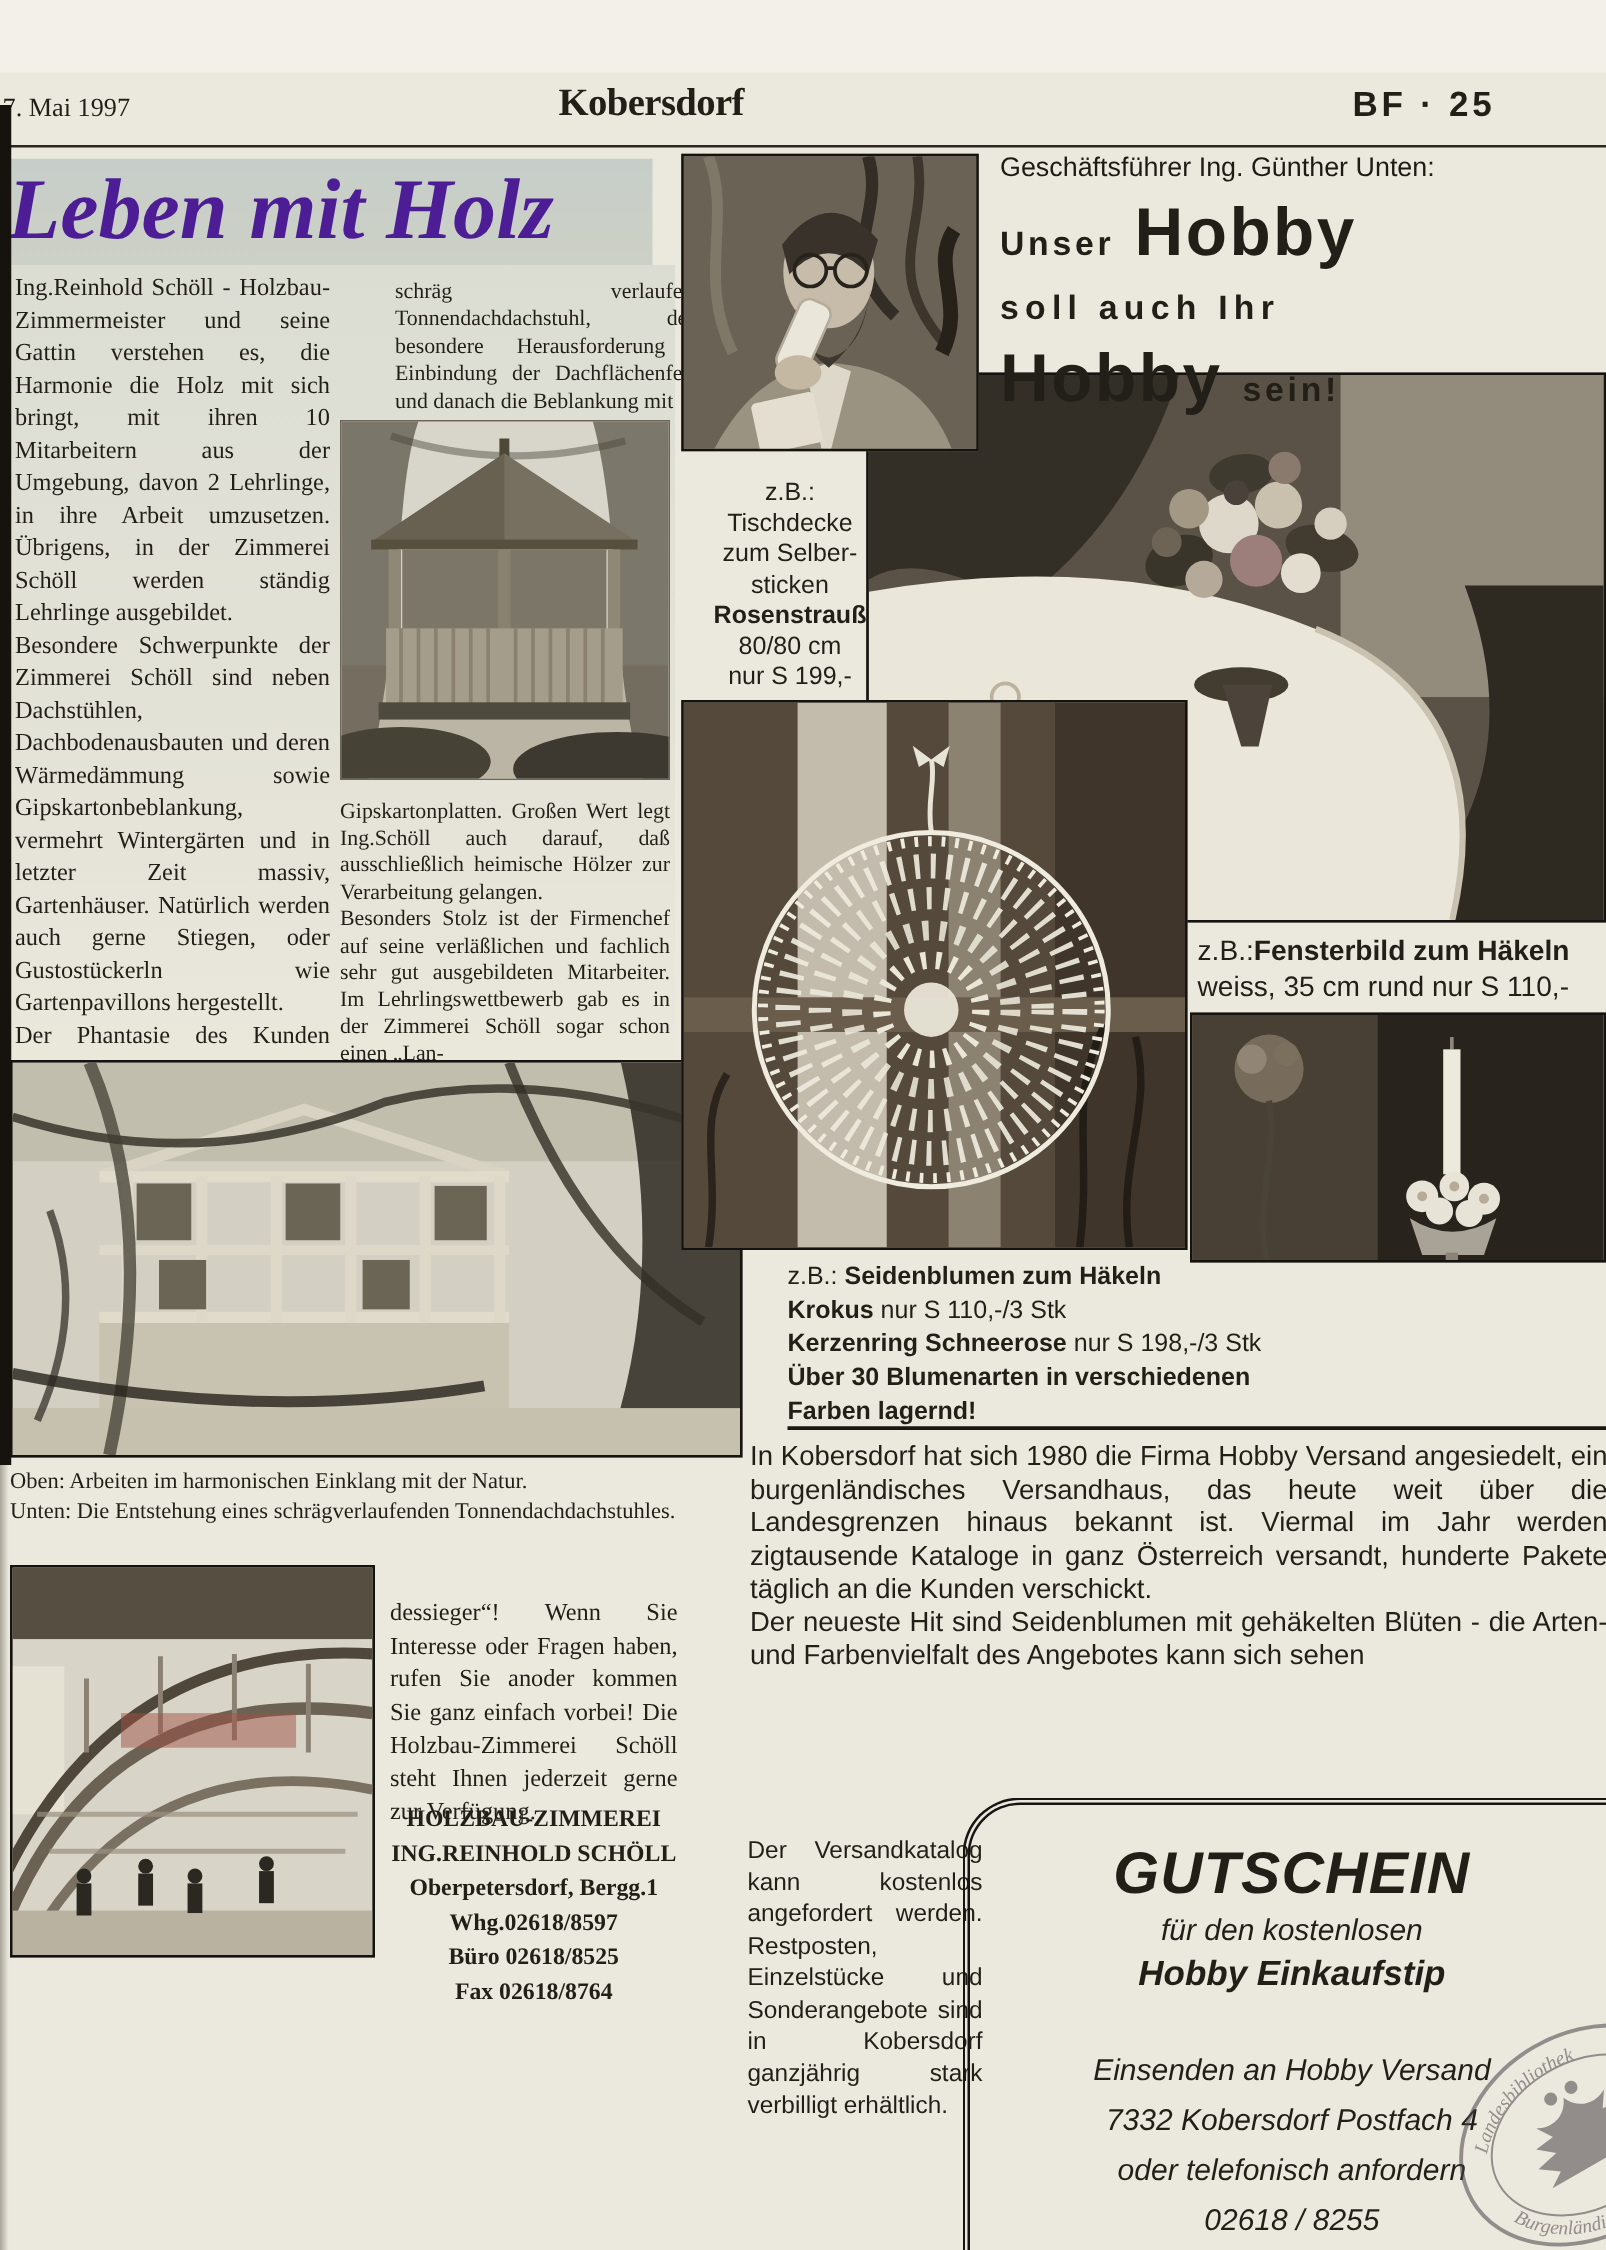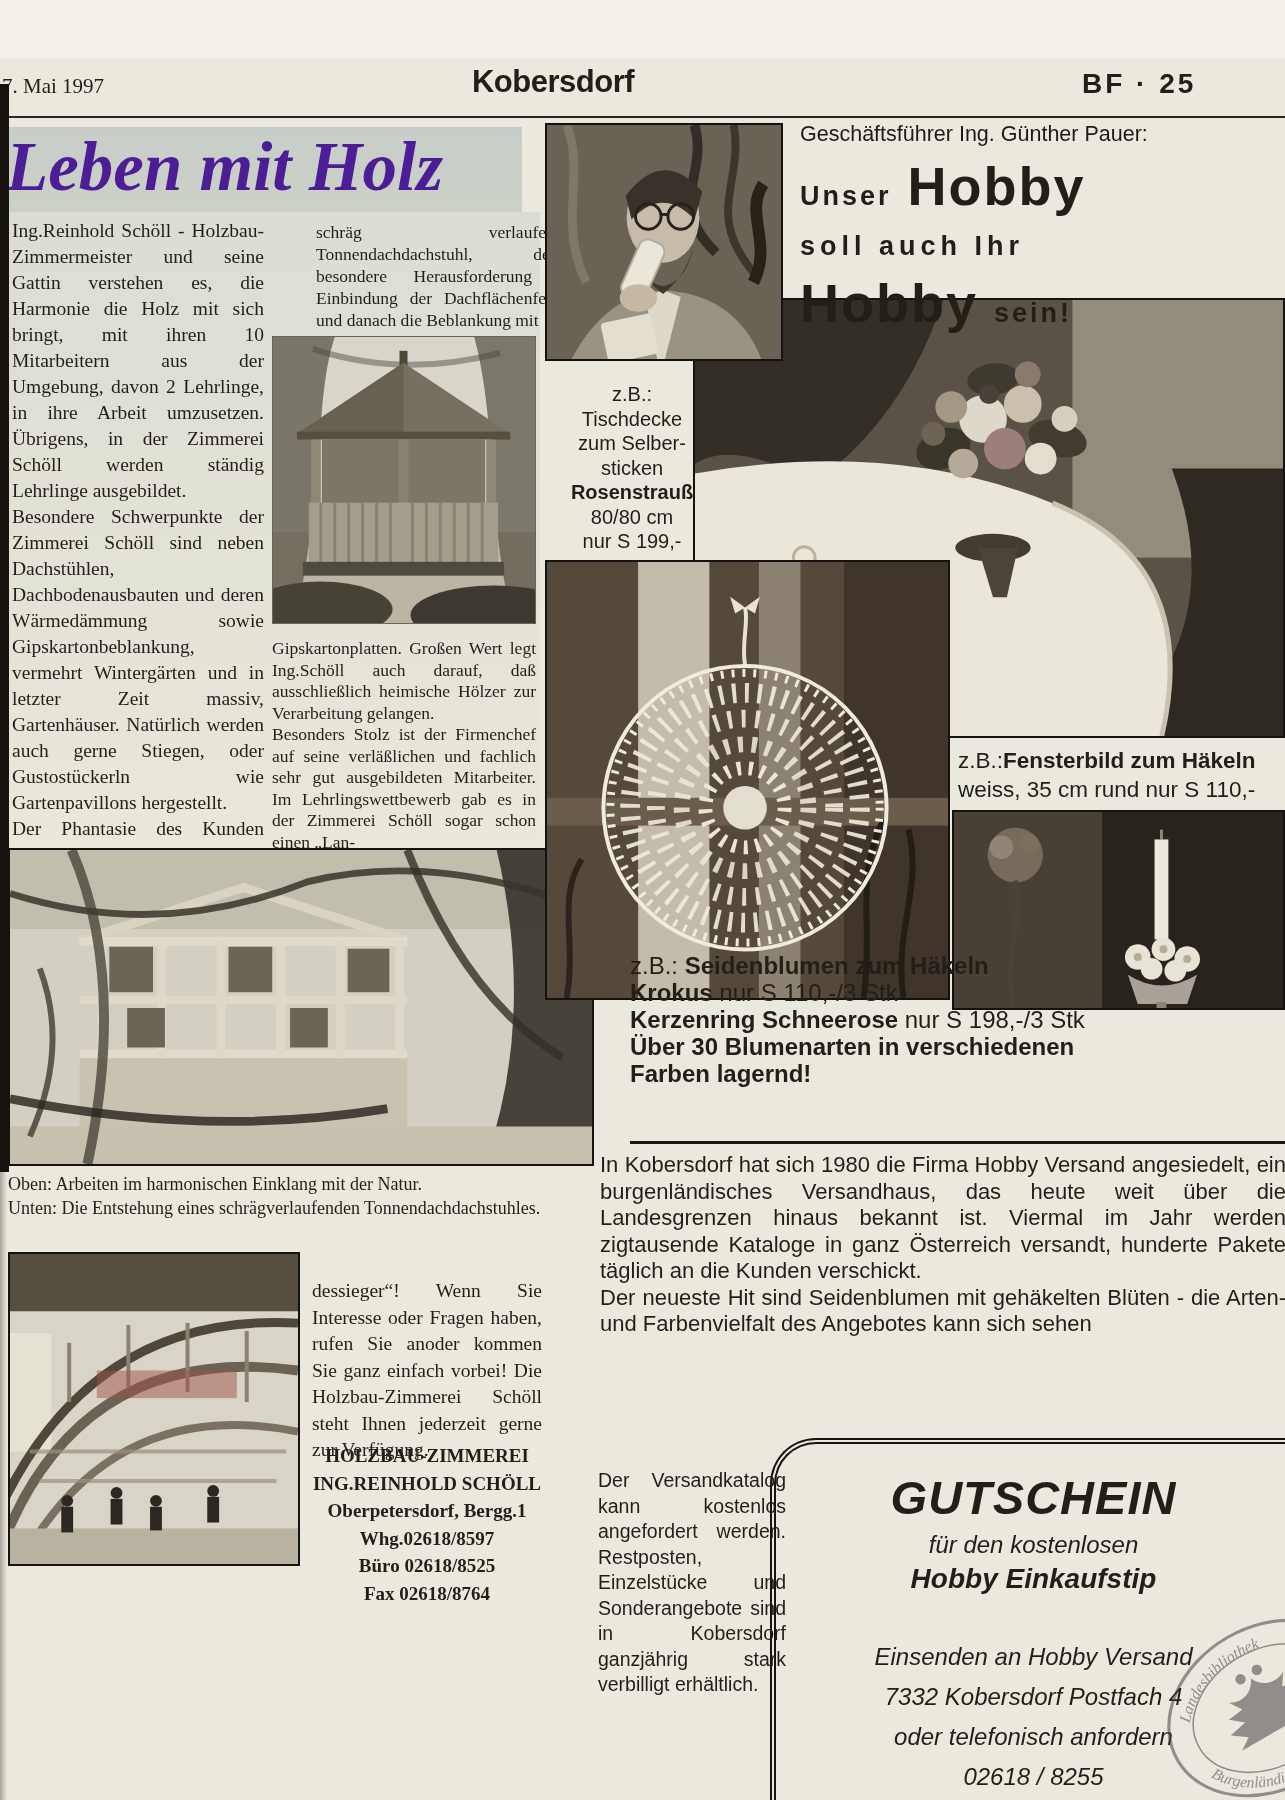--- a/index.html
+++ b/index.html
@@ -10,21 +10,21 @@
   }
   .abs { position:absolute; }
   .sans { font-family:"Liberation Sans","DejaVu Sans",sans-serif; }
   .serifcol { text-align:justify; white-space:pre-line; overflow-wrap:break-word; }
 
   #topband { left:0; top:0; width:1285px; height:58px; background:#f3f0e9; }
   #spine1 { left:0; top:84px; width:9px; height:1088px; background:#16130e; z-index:9; }
   #spine2 { left:0; top:1172px; width:7px; height:628px; background:linear-gradient(90deg,rgba(70,63,50,.4),rgba(70,63,50,0)); z-index:9; }
 
   #page-date { left:2px; top:74px; font-size:21px; }
-  #section-title { left:408px; top:64px; width:290px; text-align:center; font-weight:bold; font-size:31px; letter-spacing:-0.5px; }
+  #section-title { left:376px; top:64px; width:290px; text-align:center; font-weight:bold; font-size:31px; letter-spacing:-0.5px;font-family:Liberation Serif, serif; }
   #page-number { left:1082px; top:68px; font-weight:bold; font-size:28px; letter-spacing:3px; }
   #header-rule { left:0; top:116px; width:1285px; height:2px; background:#2b2720; }
 
   #headline-band { left:0; top:127px; width:522px; height:85px;
     background:linear-gradient(180deg,#c7cec9,#ccd0c6); }
   #headline { left:6px; top:128px; width:516px; font-weight:bold; font-size:69px; letter-spacing:0; color:#4c1d95;font-style:italic; }
   #coltint { left:0; top:212px; width:540px; height:634px;
     background:linear-gradient(180deg,#dbddd3,#e3e2d7 55%,#eae7db); }
 
   #col1 { left:12px; top:218px; width:252px; height:628px; font-size:19.5px; line-height:26px; overflow:hidden; }
@@ -50,21 +50,21 @@
   #ad-kicker { font-size:21.5px; color:#1e1b15; }
   .slogan-row { display:flex; align-items:baseline; gap:16px; }
   .slogan-sm { font-weight:bold; font-size:27px; letter-spacing:3px; }
   .slogan-lg { font-weight:bold; font-size:54px; letter-spacing:2px; }
   #slogan-row1 { margin-top:8px; } #slogan-row2 { margin-top:14px; letter-spacing:5px; } #slogan-row3 { margin-top:10px; }
 
   #offer-tischdecke { left:558px; top:382px; width:148px; text-align:center; font-size:20px; line-height:24.5px; z-index:3; }
   .bolditalic { font-weight:bold; }
   #offer-fensterbild { left:958px; top:746px; width:330px; font-size:22.5px; line-height:29px; z-index:3; }
   #offer-fensterbild b { font-weight:bold; }
-  #offer-seidenblumen { left:630px; top:952px; width:478px; font-size:24px; line-height:27px; z-index:3; }
+  #offer-seidenblumen { left:630px; top:1008px; width:478px; font-size:20px; line-height:27px; z-index:3; }
   #seiden-rule { left:630px; top:1141px; width:655px; height:3px; background:#191813; }
 
   #ad-body { left:600px; top:1152px; width:686px; font-size:22px; line-height:26.5px; text-align:justify; }
   #ad-body p { margin:0; }
   #left-narrow { left:598px; top:1444px; width:188px; font-size:20px; line-height:25px; text-align:justify; }
   #catalog-text { margin-top:24px; font-size:19.5px; line-height:25.5px; }
 
   #coupon { left:770px; top:1438px; width:515px; height:362px;
     border-top:6px double #161513; border-left:6px double #161513; border-top-left-radius:46px;
     text-align:center; font-style:italic; z-index:2; }
@@ -137,21 +137,21 @@
       <circle cx="103" cy="93" r="13" fill="none" stroke="#26221c" stroke-width="3"></circle>
       <circle cx="136" cy="93" r="13" fill="none" stroke="#26221c" stroke-width="3"></circle>
       <line x1="116" y1="91" x2="123" y2="91" stroke="#26221c" stroke-width="3"></line>
       <rect x="84" y="116" width="27" height="62" rx="9" transform="rotate(24 97 147)" fill="#eae6da" stroke="#b3ac9c" stroke-width="2"></rect>
       <ellipse cx="93" cy="176" rx="19" ry="14" fill="#c4b8a3"></ellipse>
       <rect x="58" y="196" width="52" height="42" rx="4" fill="#e3ded0" transform="rotate(-12 84 217)"></rect>
     </svg>
   </div>
 
   <div class="abs sans" id="ad-head">
-    <div id="ad-kicker">Geschäftsführer Ing. Günther Pauer:</div>
+    <div id="ad-kicker">Geschäftsführer Ing. Günther Unten:</div>
     <div class="slogan-row" id="slogan-row1">
       <span class="slogan-sm">Unser</span>
       <span class="slogan-lg">Hobby</span>
     </div>
     <div class="slogan-sm" id="slogan-row2">soll auch Ihr</div>
     <div class="slogan-row" id="slogan-row3">
       <span class="slogan-lg">Hobby</span>
       <span class="slogan-sm">sein!</span>
     </div>
   </div>

